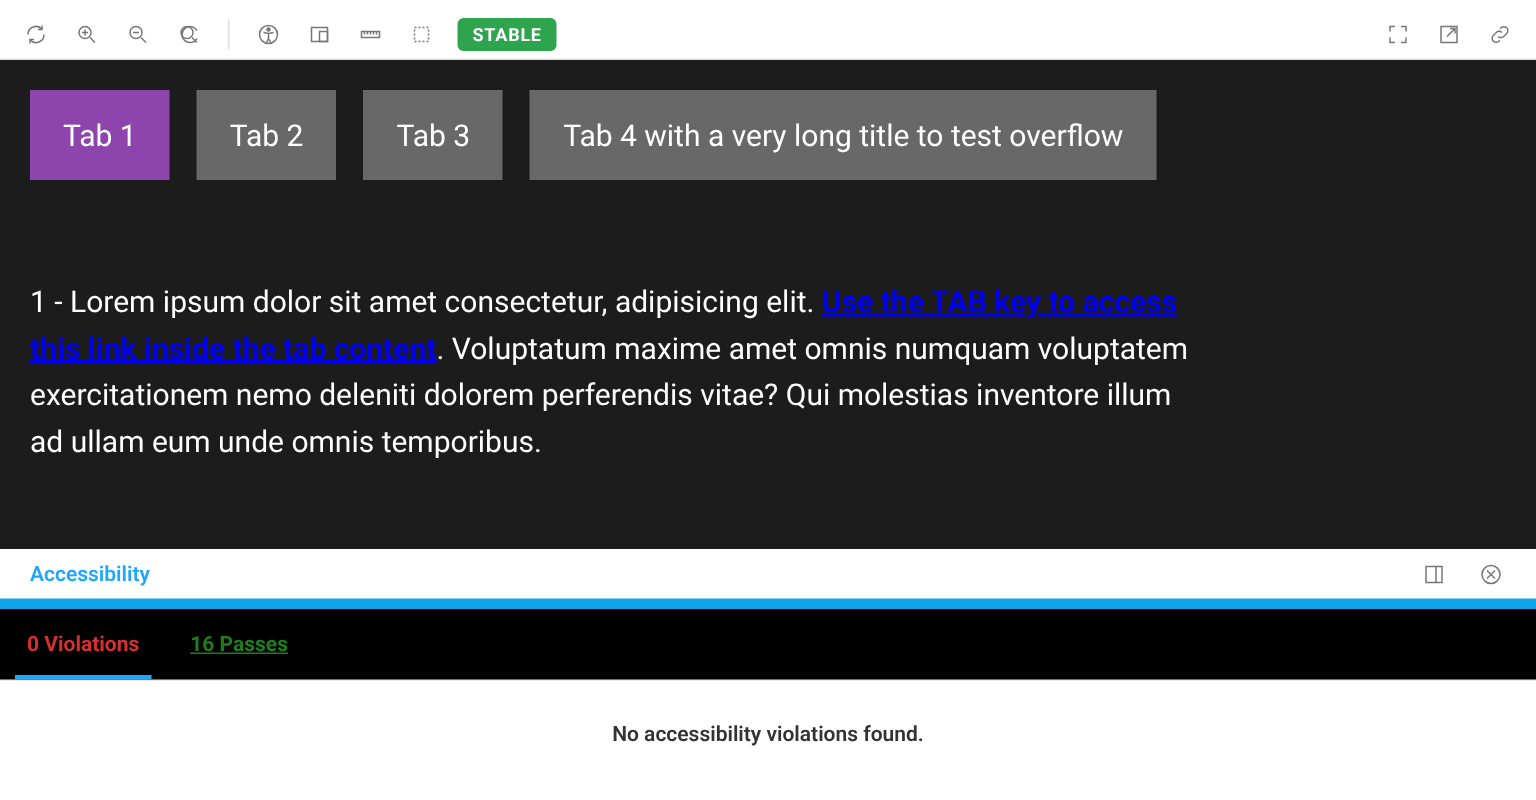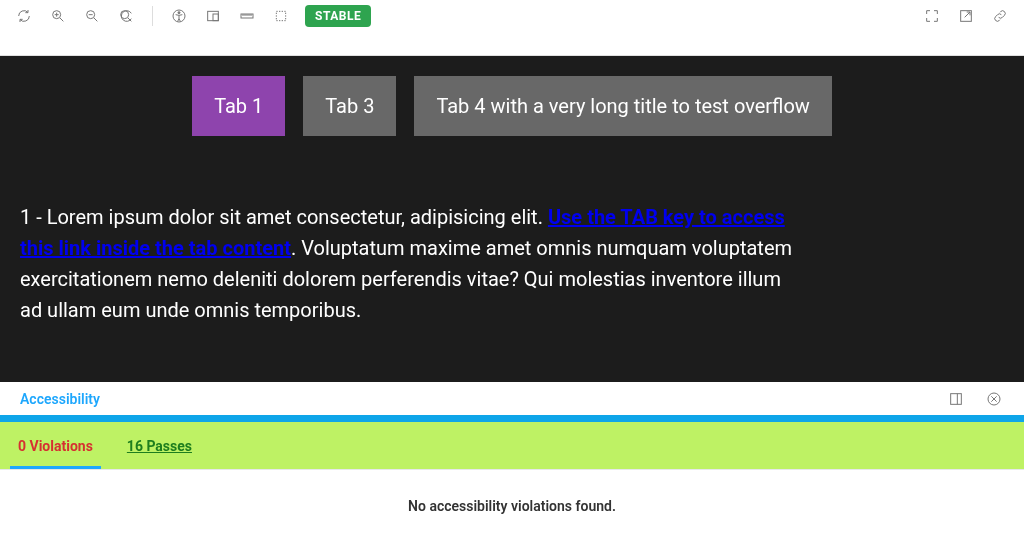--- a/index.html
+++ b/index.html
@@ -1,42 +1,42 @@
 <!DOCTYPE html>
 <html><head>
 <meta charset="utf-8">
 <style>
   * { box-sizing: border-box; margin: 0; padding: 0; }
   body { font-family: -apple-system, BlinkMacSystemFont, "Segoe UI", Roboto, Helvetica, Arial, sans-serif; background: #fff; color: #333; width: 1024px; height: 533px; overflow: hidden; }
   
   
-  .toolbar { display: flex; align-items: flex-start; height: 56px; padding: 0 8px; border-bottom: 1px solid #e0e0e0; }
+  .toolbar { display: flex; align-items: flex-end; height: 40px; padding: 0 8px; border-bottom: 1px solid #e0e0e0; }
   .toolbar-left { display: flex; align-items: center; gap: 2px; }
   .toolbar-right { margin-left: auto; display: flex; align-items: center; gap: 2px; }
   .tool-btn { width: 32px; height: 32px; display: flex; align-items: center; justify-content: center; color: #777; cursor: pointer; border-radius: 4px; }
   .tool-btn svg { width: 16px; height: 16px; stroke: currentColor; fill: none; stroke-width: 1.5; }
   .divider { width: 1px; height: 20px; background: #ddd; margin: 0 8px; }
   .badge { background: #2ea44f; color: #fff; font-size: 12px; font-weight: 700; padding: 4px 10px; border-radius: 4px; margin-left: 6px; letter-spacing: 0.5px; }
 
   
   .preview { background: #1c1c1c; color: #fff; padding: 20px; height: 326px; }
-  .tabs { display: flex; gap: 18px; justify-content: center; }
+  .tabs { display: flex; gap: 18px; }
   .tab { background: #686868; color: #fff; font-size: 20px; padding: 18px 22px; cursor: pointer; white-space: nowrap; }
   .tab.active { background: #8e44ad; }
   .tab-content { padding-top: 38px; font-size: 20px; line-height: 1.55; max-width: 780px; margin-top: 28px; }
   .tab-content .link { font-weight: 700; text-decoration: underline; }
 
   
   .panel-tabs { display: flex; align-items: center; border-bottom: 7px solid #0ea5e9; padding: 0 16px; height: 40px; }
   .panel-tab { font-size: 14px; font-weight: 600; color: #555; padding: 10px 4px; margin-right: 28px; cursor: pointer; }
   .panel-tab.active { color: #1ea7fd; }
   .panel-right { margin-left: auto; display: flex; gap: 10px; }
   .panel-right .tool-btn { width: 28px; height: 28px; }
 
-  .subtabs { display: flex; align-items: center; background: #bef264; height: 48px; padding: 0 16px; border-bottom: 1px solid #e6e8ea; gap: 30px; }
+  .subtabs { display: flex; align-items: center; background: #000000; height: 48px; padding: 0 16px; border-bottom: 1px solid #e6e8ea; gap: 30px; }
   .subtab { font-size: 14px; font-weight: 700; padding: 14px 2px; cursor: pointer; position: relative; }
   .subtab.active::after { content: ""; position: absolute; left: -6px; right: -6px; bottom: -1px; height: 3px; background: #1ea7fd; }
   .c-red { color: #d63031; }
   .c-green { color: #1e7e1e; text-decoration: underline; }
   .c-orange { color: #c25e00; }
 
   .empty { text-align: center; font-size: 14px; font-weight: 600; color: #333; padding: 28px 0; }
 </style>
 </head>
 <body>
@@ -112,20 +112,21 @@
           <path d="M10 14a4 4 0 0 0 5.66 0l3-3a4 4 0 1 0-5.66-5.66l-1 1"></path>
           <path d="M14 10a4 4 0 0 0-5.66 0l-3 3a4 4 0 1 0 5.66 5.66l1-1"></path>
         </svg>
     </div>
   </div>
 </div>
 
 <div class="preview">
   <div class="tabs">
     <div class="tab active">Tab 1</div>
+    <div class="tab">Tab 2</div>
     <div class="tab">Tab 3</div>
     <div class="tab">Tab 4 with a very long title to test overflow</div>
   </div>
   <div class="tab-content">
     <span>1 - Lorem ipsum dolor sit amet consectetur, adipisicing elit. </span><a href="#" class="link">Use the TAB key to access this link inside the tab content</a><span>. Voluptatum maxime amet omnis numquam voluptatem exercitationem nemo deleniti dolorem perferendis vitae? Qui molestias inventore illum ad ullam eum unde omnis temporibus.</span>
   </div>
 </div>
 
 <div class="panel-tabs">
   <div class="panel-tab active">Accessibility</div>

